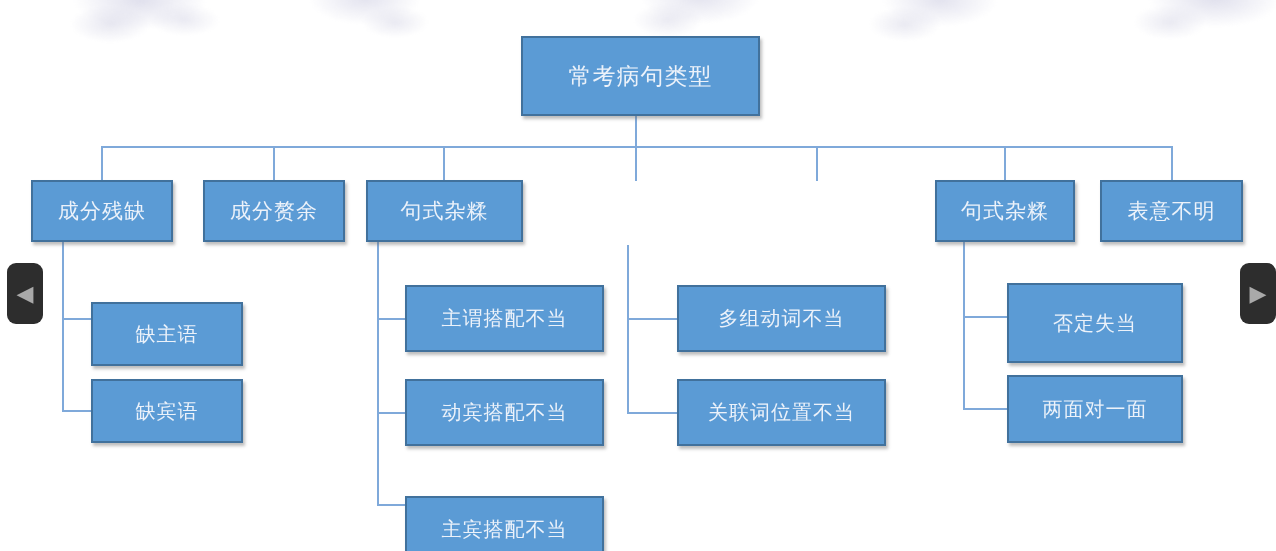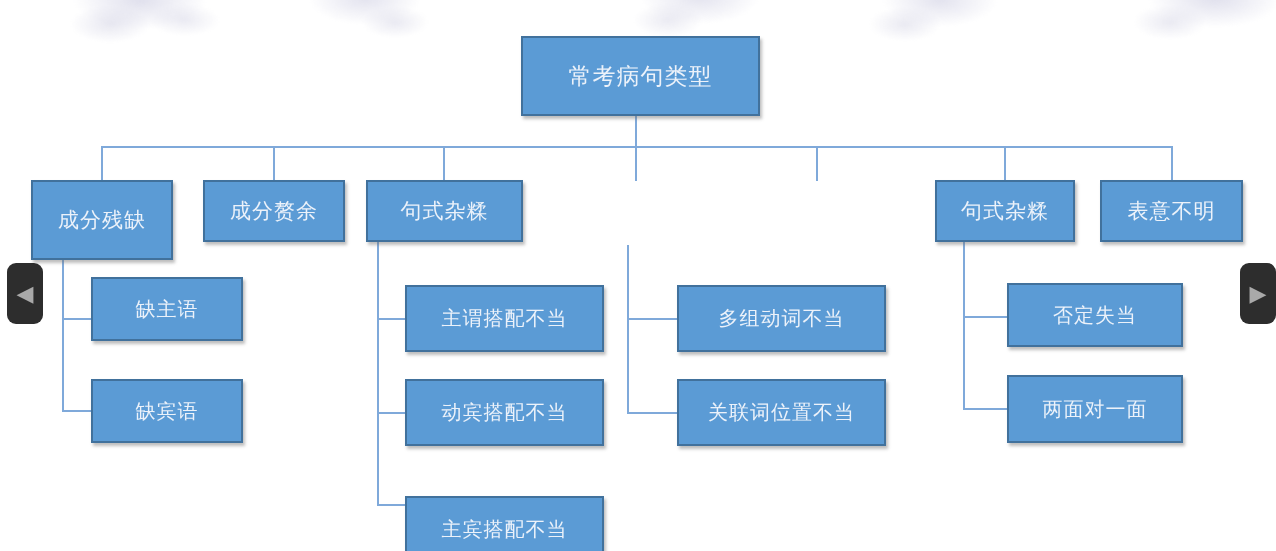--- a/index.html
+++ b/index.html
@@ -84,37 +84,37 @@
   <div class="line" style="left:627px;top:412px;width:50px;height:2px"></div>
 
   <div class="line" style="left:963px;top:242px;width:2px;height:168px"></div>
   <div class="line" style="left:963px;top:316px;width:44px;height:2px"></div>
   <div class="line" style="left:963px;top:408px;width:44px;height:2px"></div>
 
   <div class="node root" style="left:521px;top:36px;width:239px;height:80px">
     <span>常考病句类型</span>
   </div>
 
-  <div class="node l2" style="left:31px;top:180px;width:142px;height:80px">
+  <div class="node l2" style="left:31px;top:180px;width:142px;height:62px">
     <span>成分残缺</span>
   </div>
   <div class="node l2" style="left:203px;top:180px;width:142px;height:62px">
     <span>成分赘余</span>
   </div>
   <div class="node l2" style="left:366px;top:180px;width:157px;height:62px">
     <span>句式杂糅</span>
   </div>
   <div class="node l2" style="left:935px;top:180px;width:140px;height:62px">
     <span>句式杂糅</span>
   </div>
   <div class="node l2" style="left:1100px;top:180px;width:143px;height:62px">
     <span>表意不明</span>
   </div>
 
-  <div class="node l3" style="left:91px;top:277px;width:152px;height:64px">
+  <div class="node l3" style="left:91px;top:302px;width:152px;height:64px">
     <span>缺主语</span>
   </div>
   <div class="node l3" style="left:91px;top:379px;width:152px;height:64px">
     <span>缺宾语</span>
   </div>
 
   <div class="node l3" style="left:405px;top:285px;width:199px;height:67px">
     <span>主谓搭配不当</span>
   </div>
   <div class="node l3" style="left:405px;top:379px;width:199px;height:67px">
@@ -124,21 +124,21 @@
     <span>主宾搭配不当</span>
   </div>
 
   <div class="node l3" style="left:677px;top:285px;width:209px;height:67px">
     <span>多组动词不当</span>
   </div>
   <div class="node l3" style="left:677px;top:379px;width:209px;height:67px">
     <span>关联词位置不当</span>
   </div>
 
-  <div class="node l3" style="left:1007px;top:283px;width:176px;height:64px">
+  <div class="node l3" style="left:1007px;top:283px;width:176px;height:80px">
     <span>否定失当</span>
   </div>
   <div class="node l3" style="left:1007px;top:375px;width:176px;height:68px">
     <span>两面对一面</span>
   </div>
 
   <button class="nav prev">
     <span class="navicon">◀</span>
   </button>
   <button class="nav next">

